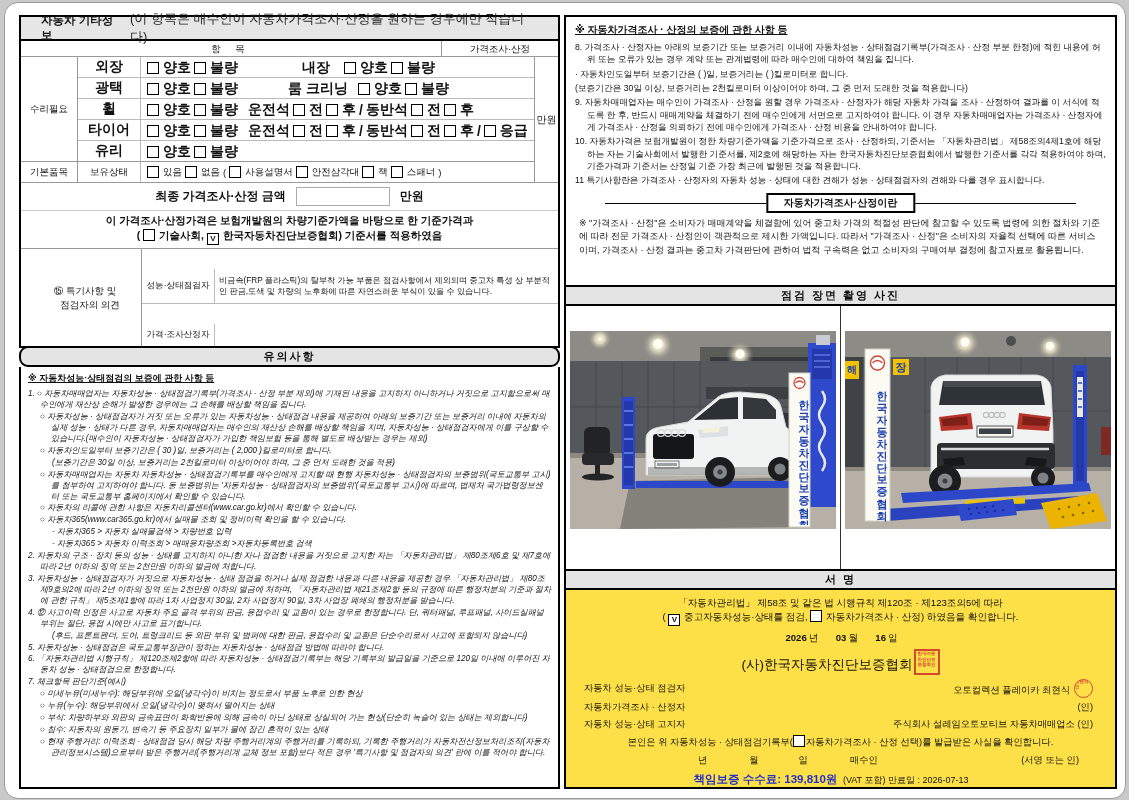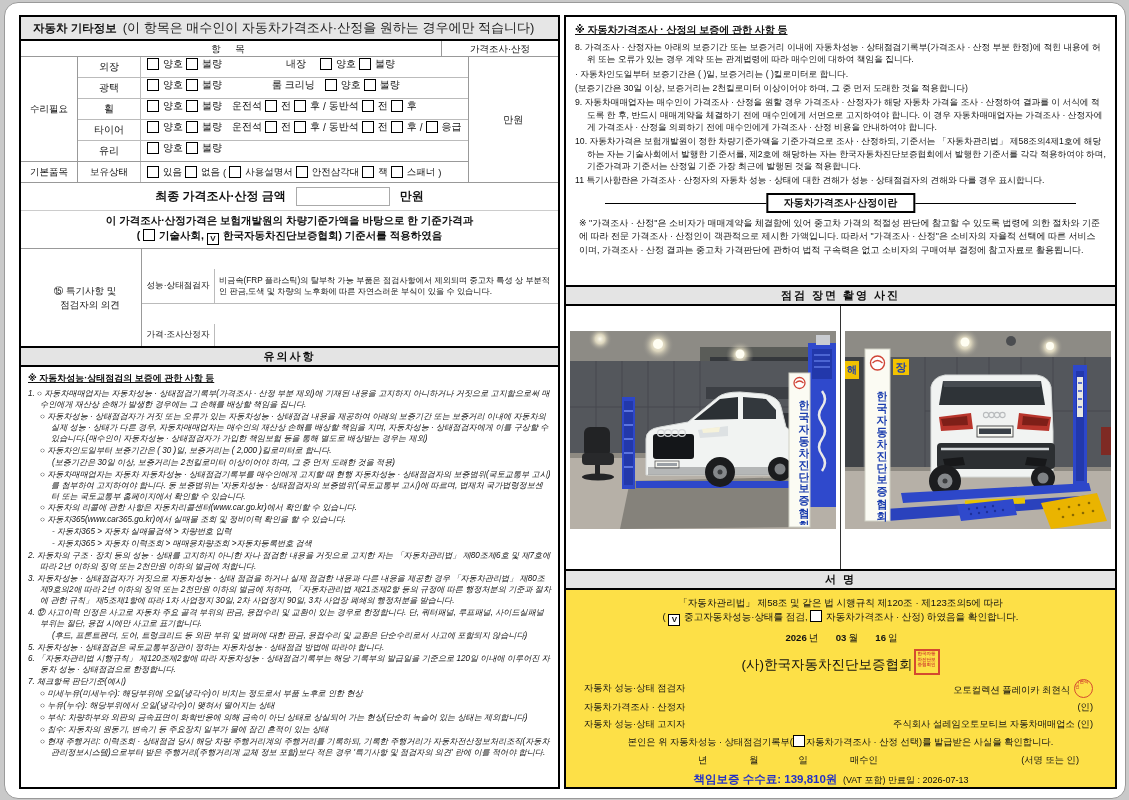--- a/index.html
+++ b/index.html
@@ -16,32 +16,32 @@
   .doc{
     position:absolute;left:14px;top:12px;width:1098px;height:774px;
     display:flex;gap:4px;
   }
   .col-left{width:541px;display:flex;flex-direction:column;}
   .col-right{flex:1;display:flex;flex-direction:column;}
 
   
   .oi{border:2px solid #000;background:#fff;}
   .oi-title{display:flex;align-items:center;gap:6px;background:#e6e6e6;
-    border-bottom:2px solid #000;padding:3px 12px;height:16px;}
+    border-bottom:2px solid #000;padding:3px 20px;height:16px;}
   .oi-title b{font-size:11.5px;}
   .oi-title span{font-size:13px;color:#222;}
   .oi .hdrrow{display:flex;border-bottom:1px solid #999;font-size:9.5px;height:15px;}
   .oi .hdr-item{flex:1;text-align:center;line-height:15px;letter-spacing:6px;}
   .oi .hdr-price{width:116px;border-left:1px solid #999;text-align:center;line-height:15px;}
   .body6{display:flex;}
   .left6{flex:1;}
   .grp{display:flex;border-bottom:1px solid #999;}
   .grp-label{width:56px;border-right:1px solid #999;display:flex;align-items:center;justify-content:center;font-size:9.5px;}
   .grp-rows{flex:1;}
-  .r{display:flex;height:20px;align-items:flex-start;border-bottom:1px solid #bbb;font-size:10px;}
+  .r{display:flex;height:20px;align-items:flex-end;border-bottom:1px solid #bbb;font-size:14px;font-weight:bold;}
   .grp-rows .r:last-child{border-bottom:none;}
   .sub{width:62px;border-right:1px solid #bbb;text-align:center;height:100%;display:flex;align-items:center;justify-content:center;}
   .content{flex:1;padding:0 6px;display:flex;align-items:center;gap:3px;white-space:nowrap;}
   .basicrow{display:flex;height:20px;align-items:center;font-size:9.5px;}
   .basicrow .g1{width:56px;border-right:1px solid #999;text-align:center;height:100%;display:flex;align-items:center;justify-content:center;}
   .basicrow .g2{width:62px;border-right:1px solid #bbb;text-align:center;height:100%;display:flex;align-items:center;justify-content:center;}
   .price-cell{width:116px;border-left:1px solid #999;display:flex;align-items:center;justify-content:center;font-size:10px;}
   .cb{display:inline-block;width:10px;height:10px;border:1.5px solid #000;background:#fff;
     font-size:8px;font-weight:bold;text-align:center;line-height:10px;vertical-align:-2px;margin-right:1px;}
   .amount-row{border-top:1px solid #999;height:27px;display:flex;align-items:center;justify-content:center;gap:10px;font-size:12px;font-weight:bold;}
@@ -52,21 +52,21 @@
   .op-rows{flex:1;}
   .op-r{display:flex;border-bottom:1px solid #bbb;margin-top:20px;}
   .op-r:last-child{border-bottom:none;}
   .op-k{width:72px;border-right:1px solid #bbb;font-size:8.6px;display:flex;align-items:center;justify-content:center;text-align:center;}
   .op-v{flex:1;font-size:8.2px;line-height:1.35;padding:2px 4px;min-height:30px;display:flex;flex-direction:column;justify-content:center;}
   .op-r.short .op-v{min-height:18px;}
 
   
   .bar{background:#e4e4e4;border:2px solid #000;border-top-width:2px;height:17px;
     display:flex;align-items:center;justify-content:center;font-weight:bold;font-size:11px;letter-spacing:2px;}
-  .col-left .bar{border-top:2px solid #000;margin-top:-2px;}
+  .col-left .bar{border-top:2px solid #000;margin-top:-2px;border-radius:9px;}
 
   
   .notice{border:2px solid #000;border-top:none;flex:1;padding:4px 7px 2px 7px;overflow:hidden;background:#fff;}
   .nhead{font-size:9px;font-weight:bold;text-decoration:underline;margin:1px 0 4px 0;}
   .notice p{margin:0 0 1px 0;font-size:8.15px;line-height:1.34;font-style:italic;}
   p.n0{padding-left:12px;text-indent:-12px;}
   p.n1{margin-left:12px;padding-left:11px;text-indent:-11px;}
   p.n2{margin-left:24px;padding-left:10px;text-indent:-10px;}
 
   .pricebox{border:2px solid #000;height:272px;box-sizing:border-box;padding:5px 9px 0 9px;background:#fff;overflow:hidden;}

